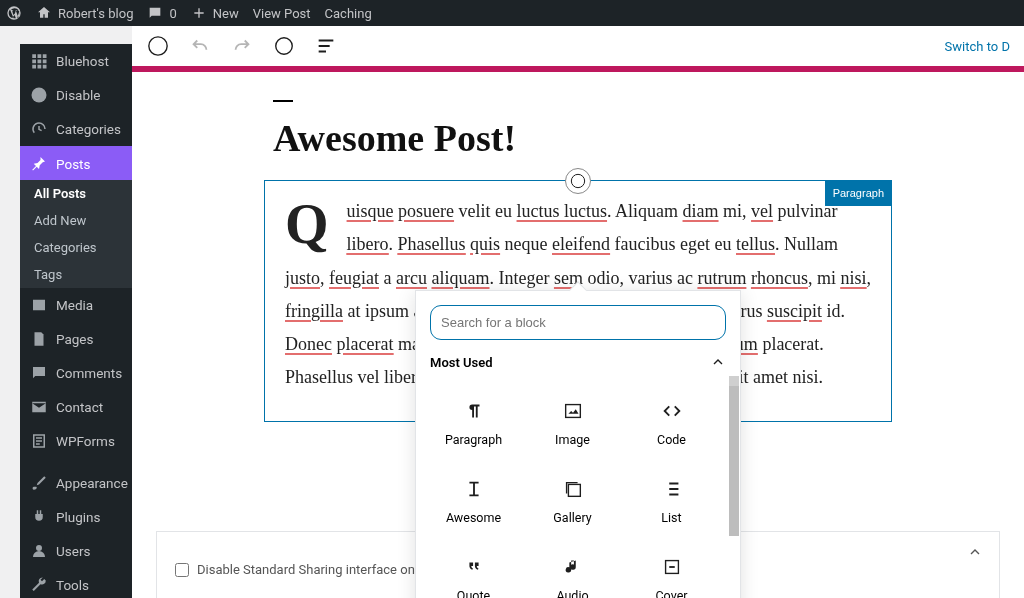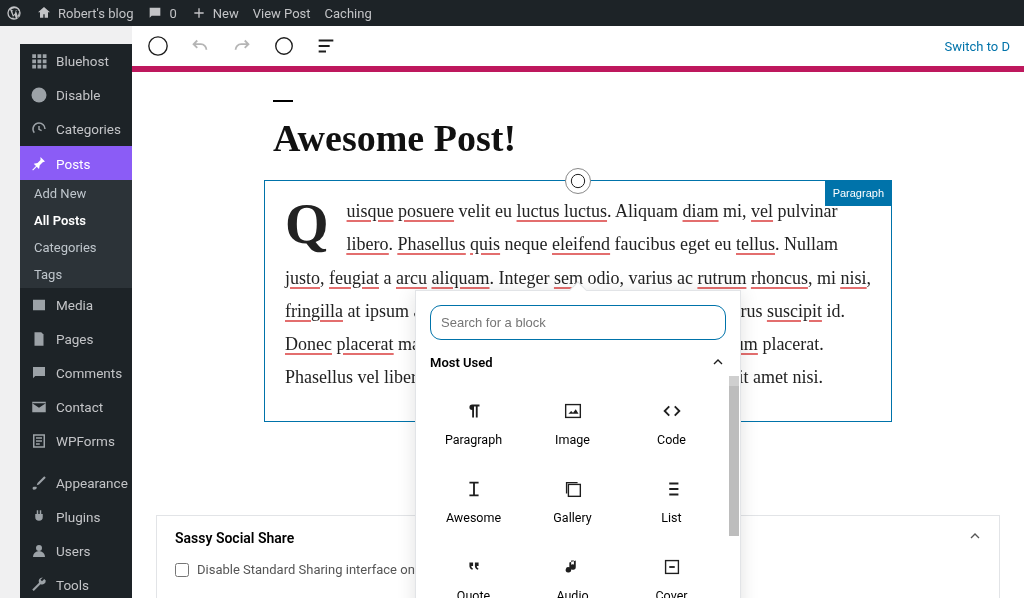--- a/index.html
+++ b/index.html
@@ -122,22 +122,22 @@
       </svg>
     <span>Categories</span>
   </div>
   <div class="menu-item current">
     <svg viewBox="0 0 24 24">
         <path d="M14 4l6 6-3 1-4 4-1 5-3-3-5 5-1-1 5-5-3-3 5-1 4-4z"></path>
       </svg>
     <span>Posts</span>
   </div>
   <div class="submenu">
+    <div class="sub-item active">All Posts</div>
     <div class="sub-item">Add New</div>
-    <div class="sub-item active">All Posts</div>
     <div class="sub-item">Categories</div>
     <div class="sub-item">Tags</div>
   </div>
   <div class="menu-item">
     <svg viewBox="0 0 24 24">
         <path d="M4 5h16v14H4z M7 14l3-3 2 2 3-4 3 5H7z"></path>
       </svg>
     <span>Media</span>
   </div>
   <div class="menu-item">
@@ -321,21 +321,20 @@
                 <rect x="5" y="5" width="14" height="14" fill="none" stroke="#1e1e1e" stroke-width="1.5"></rect>
                 <path d="M9 12h6" stroke="#1e1e1e" stroke-width="2"></path>
               </svg>
             <span class="tile-label">Cover</span>
           </div>
         </div>
       </div>
     </div>
 
     <div class="sassy-panel">
-      <div class="panel-title">Sassy Social Share</div>
       <svg class="chev" viewBox="0 0 24 24" width="16" height="16">
           <path d="M6 15l6-6 6 6" fill="none" stroke="#555" stroke-width="2"></path>
         </svg>
       <div class="checkbox-row">
         <input type="checkbox" style="">
         <span>Disable Standard Sharing interface on this post</span>
       </div>
     </div>
 
   </div>

